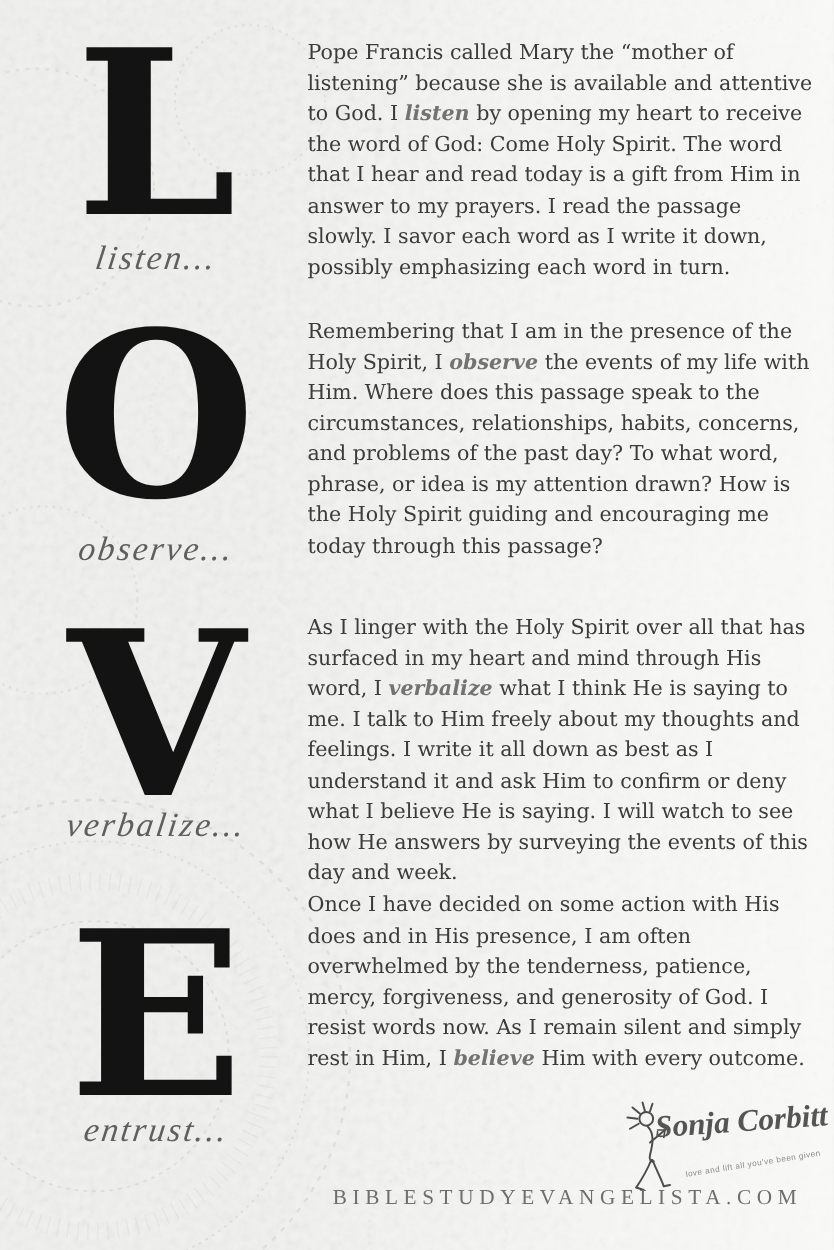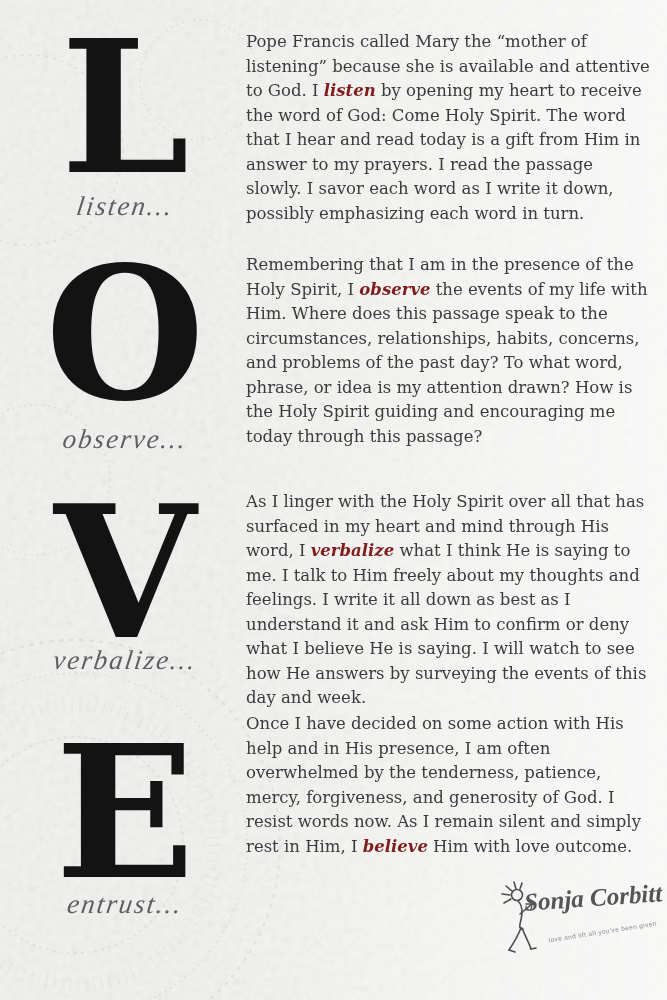--- a/index.html
+++ b/index.html
@@ -33,21 +33,21 @@
     z-index:2;
   }
   .para{
     position:absolute;left:246px;width:406px;
     font-family:"DejaVu Serif",serif;
     font-size:16.5px;line-height:24.5px;
     color:#3b3b3b;
     margin:0;
     z-index:2;
   }
-  .para b{font-style:italic;font-weight:bold;color:#7f1d1d;}
+  .para b{font-style:italic;font-weight:bold;color:#737373;}
 
   .signature-name{
     position:absolute;left:524px;top:884px;
     font-family:"Liberation Serif",serif;
     font-style:italic;font-weight:bold;
     font-size:25px;color:#555;
     transform:rotate(-4deg);
     white-space:nowrap;
     z-index:2;
   }
@@ -120,21 +120,21 @@
   <div class="script-label" style="top:425px">observe...</div>
   <div class="script-label" style="top:646px">verbalize...</div>
   <div class="script-label" style="top:890px">entrust...</div>
 
   <p class="para" style="top:30px"><span>Pope Francis called Mary the “mother of listening” because she is available and attentive to God. I </span><b>listen</b><span> by opening my heart to receive the word of God: Come Holy Spirit. The word that I hear and read today is a gift from Him in answer to my prayers. I read the passage slowly. I savor each word as I write it down, possibly emphasizing each word in turn.</span></p>
 
   <p class="para" style="top:253px"><span>Remembering that I am in the presence of the Holy Spirit, I </span><b>observe</b><span> the events of my life with Him. Where does this passage speak to the circumstances, relationships, habits, concerns, and problems of the past day? To what word, phrase, or idea is my attention drawn? How is the Holy Spirit guiding and encouraging me today through this passage?</span></p>
 
   <p class="para" style="top:490px"><span>As I linger with the Holy Spirit over all that has surfaced in my heart and mind through His word, I </span><b>verbalize</b><span> what I think He is saying to me. I talk to Him freely about my thoughts and feelings. I write it all down as best as I understand it and ask Him to confirm or deny what I believe He is saying. I will watch to see how He answers by surveying the events of this day and week.</span></p>
 
-  <p class="para" style="top:712px"><span>Once I have decided on some action with His help and in His presence, I am often overwhelmed by the tenderness, patience, mercy, forgiveness, and generosity of God. I resist words now. As I remain silent and simply rest in Him, I </span><b>believe</b><span> Him with love outcome.</span></p>
+  <p class="para" style="top:712px"><span>Once I have decided on some action with His does and in His presence, I am often overwhelmed by the tenderness, patience, mercy, forgiveness, and generosity of God. I resist words now. As I remain silent and simply rest in Him, I </span><b>believe</b><span> Him with every outcome.</span></p>
 
   <svg class="doodle" width="46" height="78" viewBox="0 0 46 78" aria-hidden="true">
     <g stroke="#4d4d4d" stroke-width="1.6" fill="none" stroke-linecap="round">
 
       <line x1="14" y1="2" x2="16" y2="9"></line>
       <line x1="6" y1="6" x2="12" y2="11"></line>
       <line x1="2" y1="14" x2="10" y2="15"></line>
       <line x1="4" y1="23" x2="11" y2="19"></line>
       <line x1="22" y1="3" x2="20" y2="9"></line>
 
@@ -147,14 +147,15 @@
 
       <path d="M21,48 C17,58 13,64 9,70"></path>
       <path d="M22,48 C26,58 29,63 31,69"></path>
       <path d="M9,70 l6,2"></path>
       <path d="M31,69 l5,-1"></path>
     </g>
   </svg>
   <div class="signature-name">Sonja Corbitt</div>
   <div class="signature-tagline">love and lift all you've been given</div>
 
+  <div class="website">BIBLESTUDYEVANGELISTA.COM</div>
 
 </div>
 
 </body></html>

